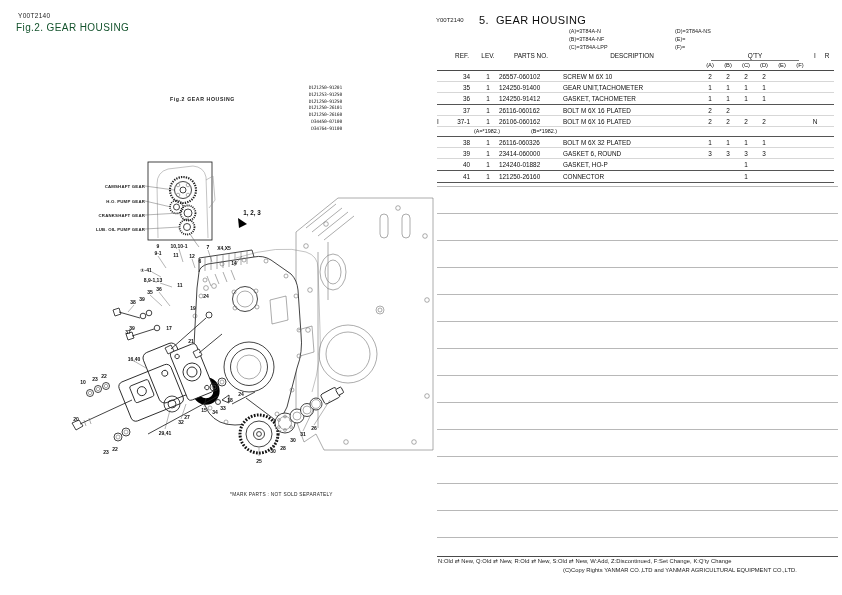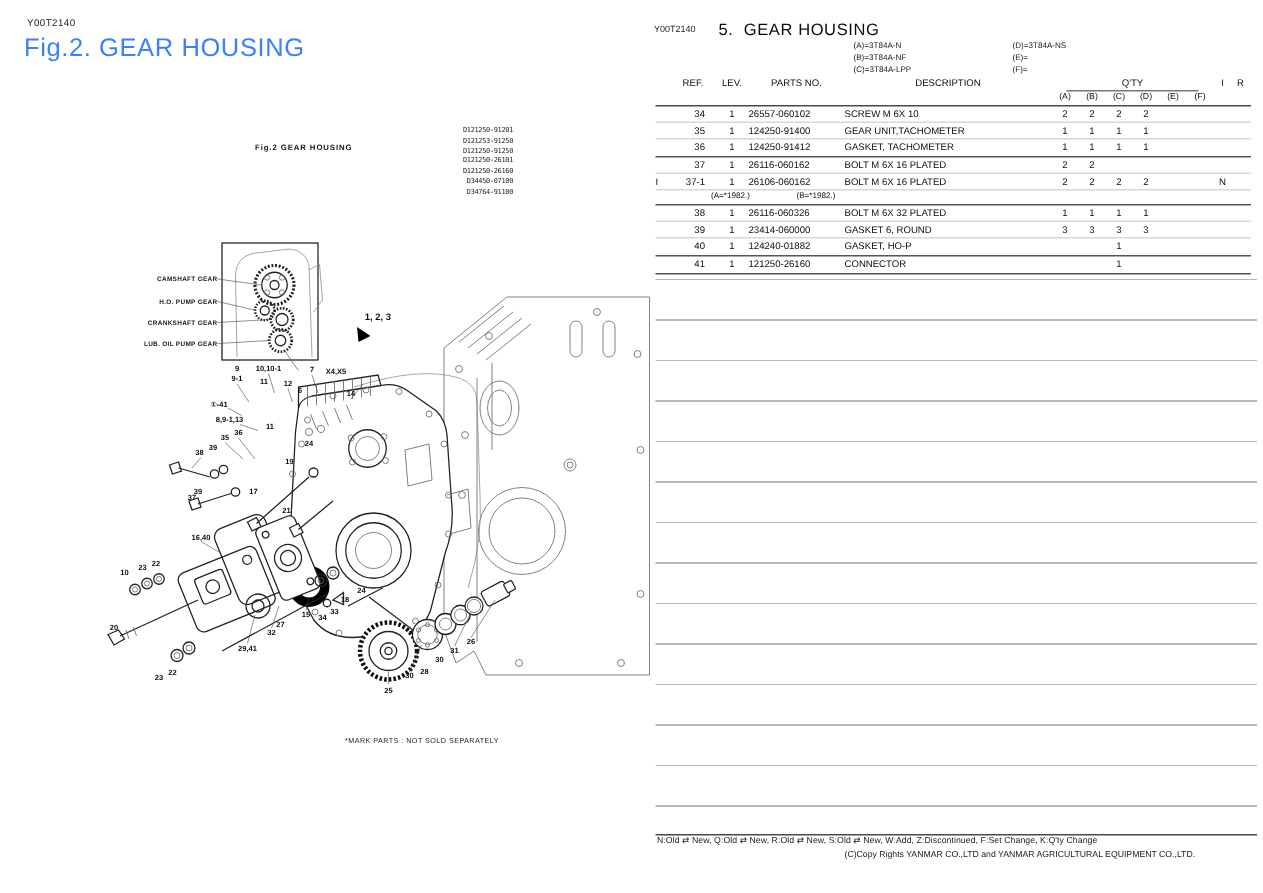--- a/index.html
+++ b/index.html
@@ -2,21 +2,21 @@
 <html><head>
 <meta charset="utf-8">
 <style>
   html,body{margin:0;padding:0;background:#ffffff;}
   .page{position:relative;width:842px;height:595px;background:#fff;overflow:hidden;
         font-family:"Liberation Sans","DejaVu Sans",sans-serif;color:#111;}
   .abs{position:absolute;}
 
   
   .lp-code{left:18px;top:12px;font-size:6.5px;letter-spacing:.3px;color:#222;}
-  .lp-title{left:16px;top:22px;font-size:17px;letter-spacing:.4px;color:#3b82f6;}
+  .lp-title{left:16px;top:22px;font-size:10px;letter-spacing:.4px;color:#14532d;}
   .fig-caption{left:170px;top:96px;font-size:5.2px;font-weight:bold;letter-spacing:.6px;color:#1a1a1a;}
   .fig-refs{right:500px;left:283px;top:85px;font-size:4.6px;line-height:6.8px;text-align:right;width:59px;
             font-family:"DejaVu Sans Mono",monospace;color:#222;letter-spacing:-.2px;}
   .inset-label{position:absolute;font-size:4.3px;font-weight:bold;letter-spacing:.2px;color:#1a1a1a;
                text-align:right;width:60px;transform:translate(-60px,-50%);white-space:nowrap;}
   .callout{position:absolute;font-size:5px;font-weight:600;color:#0e0e0e;transform:translate(-50%,-50%);white-space:nowrap;}
   .callout.big{font-size:6.3px;font-weight:bold;}
   .lp-footnote{left:230px;top:492px;font-size:4.8px;letter-spacing:.3px;color:#1c1c1c;}
 
   

